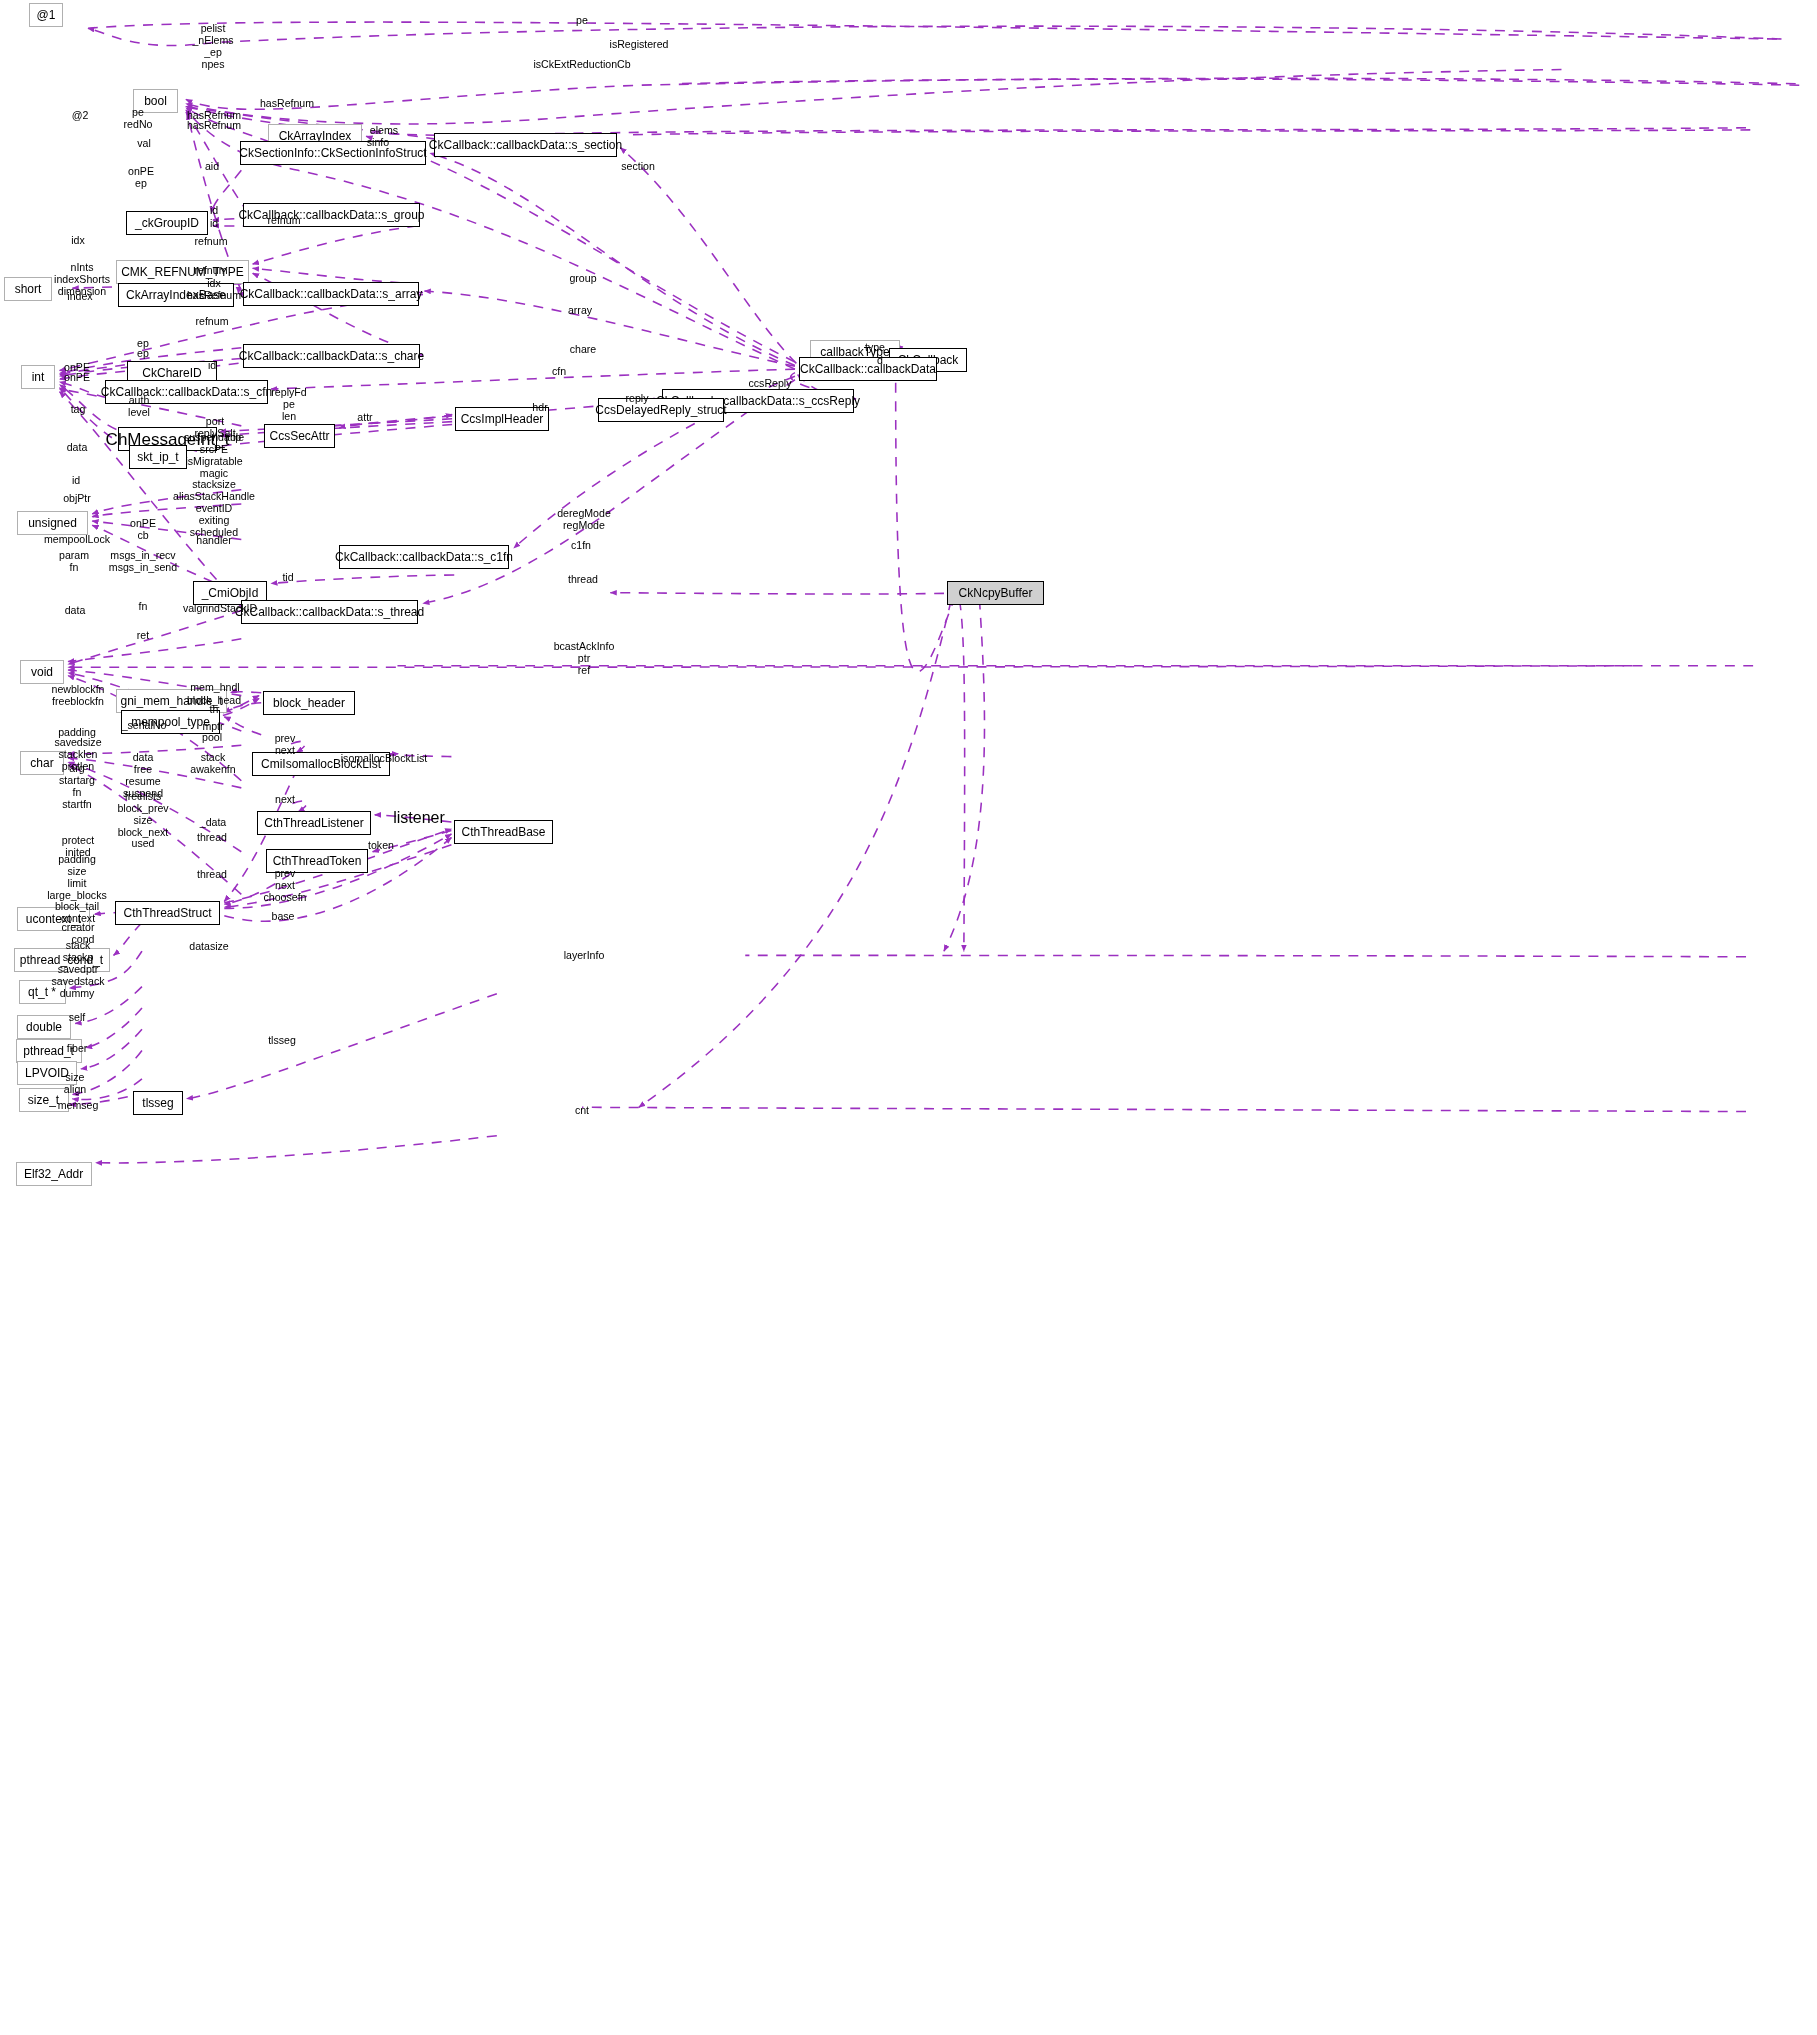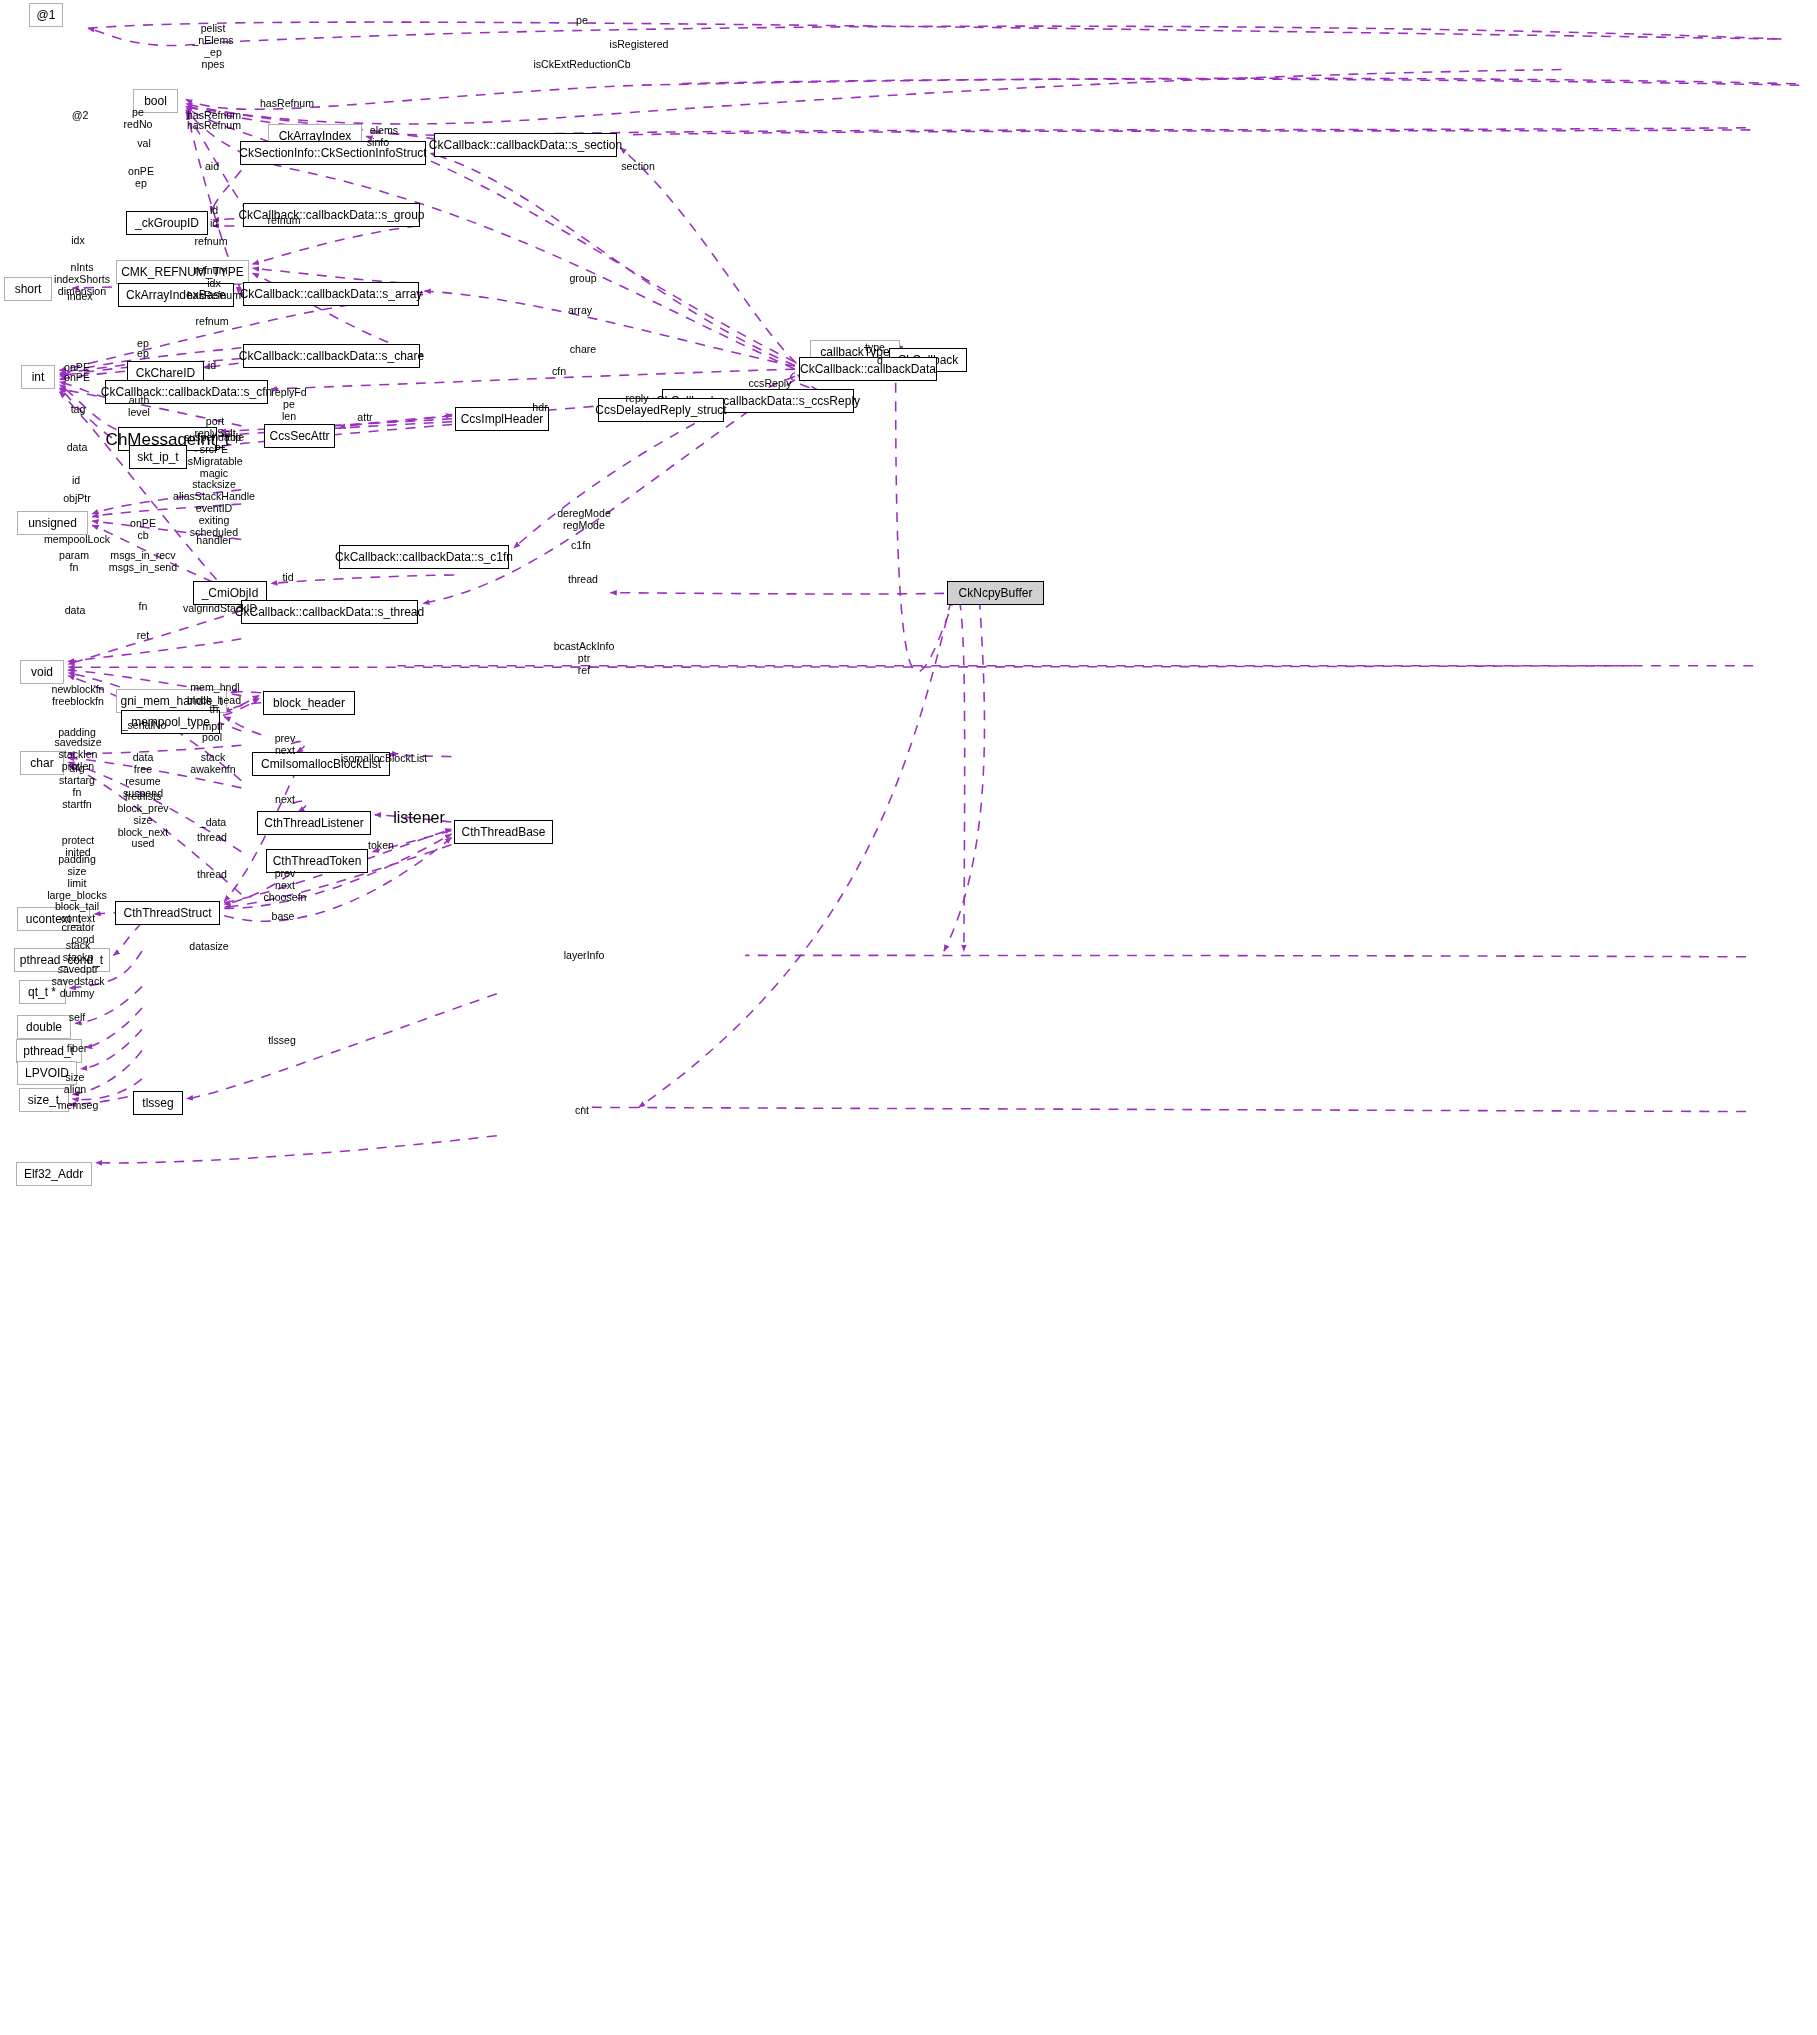--- a/index.html
+++ b/index.html
@@ -200,21 +200,21 @@
     <div class="node solid" style="left: 243px; top: 203px; width: 177px; height: 24px; font-size: 12px;">CkCallback::callbackData::s_group</div>
     <div class="node solid" style="left: 126px; top: 211px; width: 82px; height: 24px; font-size: 12px;">_ckGroupID</div>
     <div class="node light" style="left: 116px; top: 260px; width: 133px; height: 24px; font-size: 12px;">CMK_REFNUM_TYPE</div>
     <div class="node light" style="left: 4px; top: 277px; width: 48px; height: 24px; font-size: 12px;">short</div>
     <div class="node solid" style="left: 118px; top: 283px; width: 116px; height: 24px; font-size: 12px;">CkArrayIndexBase</div>
     <div class="node solid" style="left: 243px; top: 282px; width: 176px; height: 24px; font-size: 12px;">CkCallback::callbackData::s_array</div>
     <div class="node solid" style="left: 243px; top: 344px; width: 177px; height: 24px; font-size: 12px;">CkCallback::callbackData::s_chare</div>
     <div class="node light" style="left: 810px; top: 340px; width: 90px; height: 24px; font-size: 12px;">callbackType</div>
     <div class="node solid" style="left: 889px; top: 348px; width: 78px; height: 24px; font-size: 12px;">CkCallback</div>
     <div class="node solid" style="left: 799px; top: 357px; width: 138px; height: 24px; font-size: 12px;">CkCallback::callbackData</div>
-    <div class="node solid" style="left: 127px; top: 361px; width: 77px; height: 24px; font-size: 12px;">CkChareID</div>
+    <div class="node solid" style="left: 127px; top: 361px; width: 90px; height: 24px; font-size: 12px;">CkChareID</div>
     <div class="node light" style="left: 21px; top: 365px; width: 34px; height: 24px; font-size: 12px;">int</div>
     <div class="node solid" style="left: 105px; top: 380px; width: 163px; height: 24px; font-size: 12px;">CkCallback::callbackData::s_cfn</div>
     <div class="node solid" style="left: 662px; top: 389px; width: 192px; height: 24px; font-size: 12px;">CkCallback::callbackData::s_ccsReply</div>
     <div class="node solid" style="left: 550px; top: 398px; width: 126px; height: 24px; font-size: 12px; margin-left: 48px;">CcsDelayedReply_struct</div>
     <div class="node solid" style="left: 455px; top: 407px; width: 94px; height: 24px; font-size: 12px;">CcsImplHeader</div>
     <div class="node solid" style="left: 264px; top: 424px; width: 71px; height: 24px; font-size: 12px;">CcsSecAttr</div>
     <div class="node solid" style="left: 118px; top: 427px; width: 99px; height: 24px; font-size: 17px;">ChMessageInt_t</div>
     <div class="node solid" style="left: 129px; top: 445px; width: 58px; height: 24px; font-size: 12px;">skt_ip_t</div>
     <div class="node light" style="left: 17px; top: 511px; width: 71px; height: 24px; font-size: 12px;">unsigned</div>
     <div class="node solid" style="left: 339px; top: 545px; width: 170px; height: 24px; font-size: 12px;">CkCallback::callbackData::s_c1fn</div>

